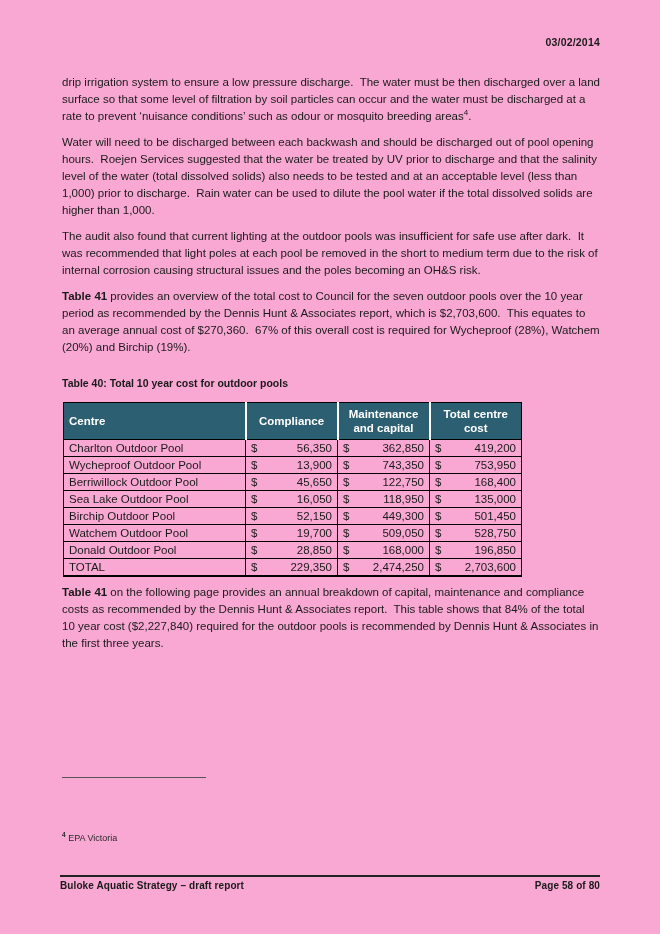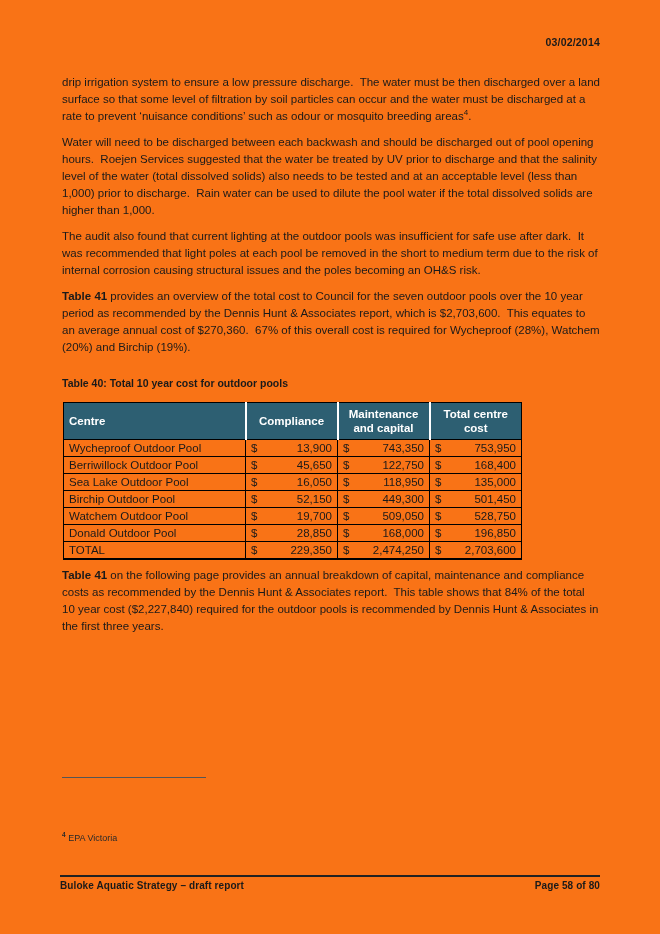--- a/index.html
+++ b/index.html
@@ -6,21 +6,21 @@
     --header-bg:#2d5f72;
     --header-fg:#ffffff;
     --ink:#1a1a1a;
   }
   *{box-sizing:border-box;margin:0;padding:0;}
   html,body{background:#e9e9e9;}
   body{font-family:"Liberation Sans","DejaVu Sans",sans-serif;color:var(--ink);}
   .page{
     position:relative;
     width:660px;height:934px;
-    background:#f97316;
+    background:#f9a8d4;
     margin:0 auto;
     overflow:hidden;
     box-shadow:0 0 4px rgba(0,0,0,.25);
   }
   .date{
     position:absolute;top:36px;right:60px;
     font-size:10.5px;font-weight:bold;letter-spacing:.2px;
   }
   .content{
     position:absolute;left:62px;top:0;width:538px;
@@ -111,20 +111,41 @@
       </colgroup>
       <thead>
         <tr>
           <th class="centre">Centre</th>
           <th>Compliance</th>
           <th>Maintenance and capital</th>
           <th>Total centre cost</th>
         </tr>
       </thead>
       <tbody>
+  <tr>
+    <td class="centre">Charlton Outdoor Pool</td>
+    <td class="money">
+              <span class="cellwrap">
+                <span>$</span>
+                <span>56,350</span>
+              </span>
+            </td>
+    <td class="money">
+              <span class="cellwrap">
+                <span>$</span>
+                <span>362,850</span>
+              </span>
+            </td>
+    <td class="money">
+              <span class="cellwrap">
+                <span>$</span>
+                <span>419,200</span>
+              </span>
+            </td>
+  </tr>
 
   <tr>
     <td class="centre">Wycheproof Outdoor Pool</td>
     <td class="money">
               <span class="cellwrap">
                 <span>$</span>
                 <span>13,900</span>
               </span>
             </td>
     <td class="money">

